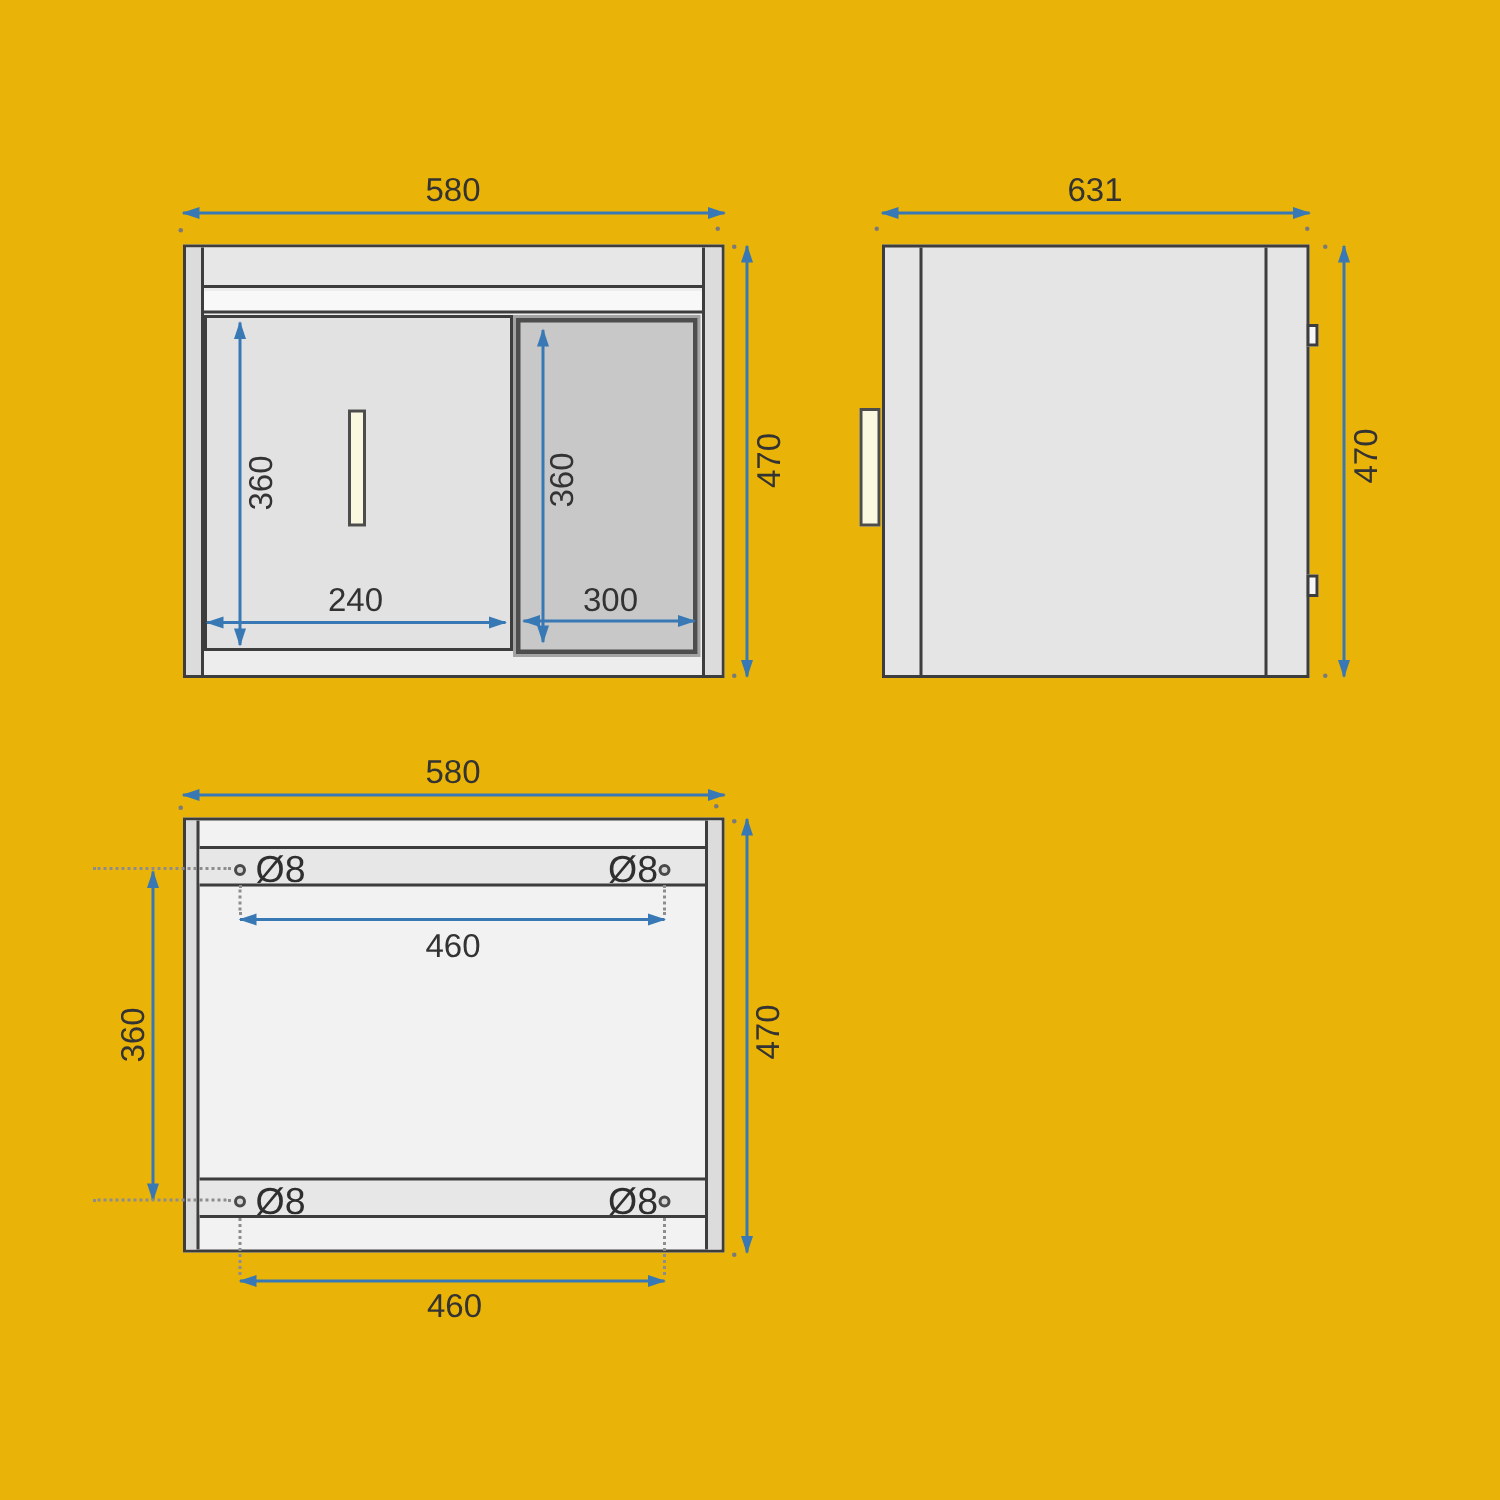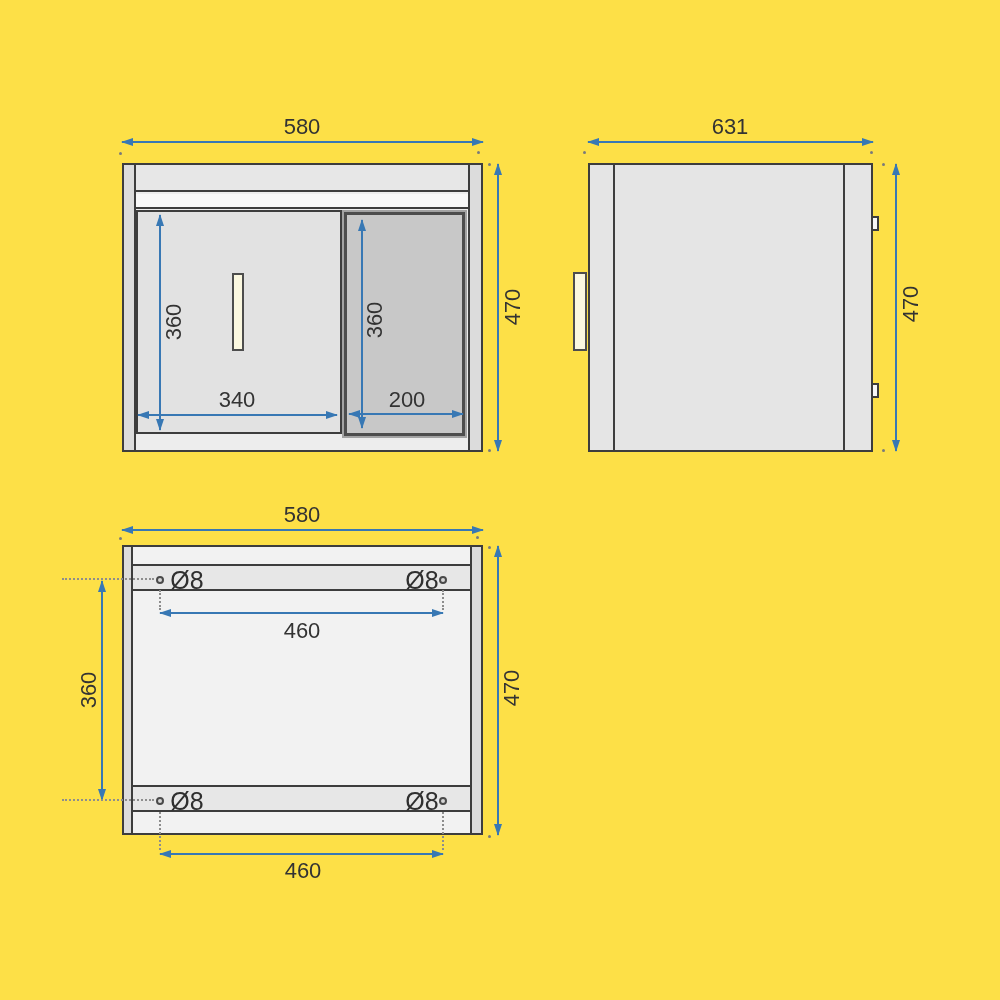--- a/index.html
+++ b/index.html
@@ -1,17 +1,17 @@
 <!DOCTYPE html>
 <html><head>
 <meta charset="utf-8">
 <style>
   html,body { margin:0; padding:0; background:#ffffff; }
   .canvas {
-    position:relative; width:1000px; height:1000px; background:#fde047;
+    position:relative; width:1000px; height:1000px; background:#eab308;
     font-family:"Liberation Sans", sans-serif; overflow:hidden;
     --blue:#3878b4; --ink:#3d3d3d;
   }
   .view { position:absolute; box-sizing:border-box; border:2px solid var(--ink); }
   .front-view { background:#ededed; }
   .side-view  { background:#e5e5e5; }
   .back-view  { background:#f2f2f2; }
   .strip { position:absolute; top:0; bottom:0; background:#dcdcdc; box-sizing:border-box; }
   .strip.l { left:0; border-right:2px solid var(--ink); }
   .strip.r { right:0; border-left:2px solid var(--ink); }
@@ -60,27 +60,27 @@
   <div class="dimh" style="left:122px;top:141px;width:361px"></div>
   <span class="dimlab" style="left:267px;top:114px">580</span>
 
   <div class="dimv" style="left:497px;top:164px;height:287px"></div>
   <span class="dimlab rot" style="left:478px;top:294px">470</span>
 
   <div class="dimv" style="left:159px;top:215px;height:215px"></div>
   <span class="dimlab rot" style="left:139px;top:309px">360</span>
 
   <div class="dimh" style="left:138px;top:414px;width:199px"></div>
-  <span class="dimlab" style="left:202px;top:387px">340</span>
+  <span class="dimlab" style="left:202px;top:387px">240</span>
 
   <div class="dimv" style="left:361px;top:220px;height:208px"></div>
   <span class="dimlab rot" style="left:340px;top:307px">360</span>
 
   <div class="dimh" style="left:349px;top:413px;width:114px"></div>
-  <span class="dimlab" style="left:372px;top:387px">200</span>
+  <span class="dimlab" style="left:372px;top:387px">300</span>
 
   <div class="view side-view" style="left:588px;top:163px;width:285px;height:289px">
     <div class="vline" style="left:23px"></div>
     <div class="vline" style="left:253px"></div>
   </div>
   <div class="handle" style="left:573px;top:272px;width:14px;height:79px"></div>
   <div class="tab" style="left:871px;top:216px;width:8px;height:15px"></div>
   <div class="tab" style="left:871px;top:383px;width:8px;height:15px"></div>
 
   <div class="dimh" style="left:588px;top:141px;width:285px"></div>

